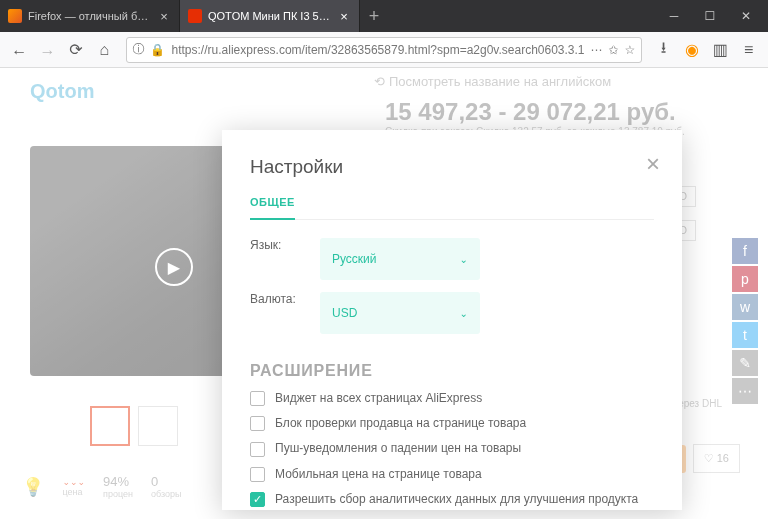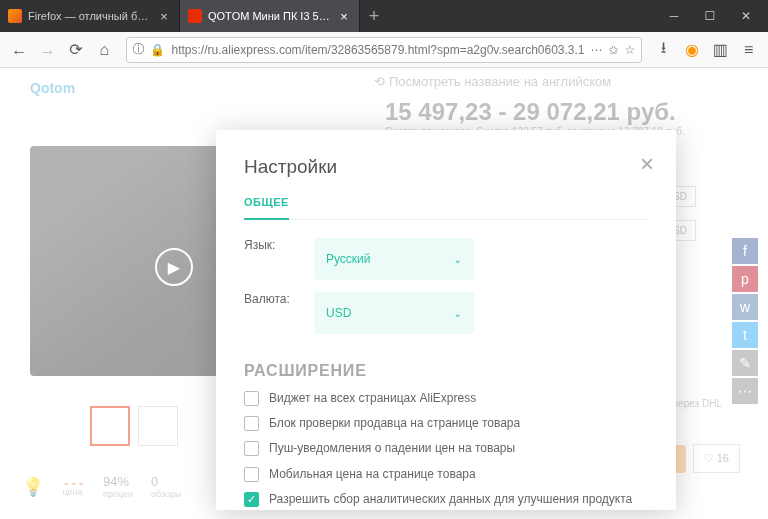--- a/index.html
+++ b/index.html
@@ -15,49 +15,49 @@
 .tab-close{width:14px;height:14px;display:flex;align-items:center;justify-content:center;font-size:13px;flex-shrink:0}
 .newtab{width:28px;display:flex;align-items:center;justify-content:center;color:#aaa;font-size:18px}
 .wincontrols{display:flex;align-items:center;padding-right:4px}
 .wincontrols span{width:36px;height:100%;display:flex;align-items:center;justify-content:center;color:#ccc;font-size:12px}
 .toolbar{height:36px;background:#f9f9fa;display:flex;align-items:center;padding:0 6px;gap:2px;border-bottom:1px solid #ddd}
 .tbtn{width:28px;height:28px;display:flex;align-items:center;justify-content:center;color:#5a5a5a;border-radius:3px}
 .urlbar{flex:1;height:26px;background:#fff;border:1px solid #ccc;border-radius:3px;margin:0 6px;display:flex;align-items:center;padding:0 6px;gap:6px;font-size:12px;color:#777}
 .lock{color:#12bc00;font-size:12px}
 .urltext{flex:1;white-space:nowrap;overflow:hidden;text-overflow:ellipsis}
 .content{position:absolute;top:68px;left:0;right:0;bottom:0;filter:opacity(0.45)}
-.logo{position:absolute;top:12px;left:30px;font-size:14px;font-weight:700;color:#4fb3d9}
+.logo{position:absolute;top:12px;left:30px;font-size:20px;font-weight:700;color:#4fb3d9}
 .price{position:absolute;top:30px;left:385px;font-size:24px;font-weight:700;color:#777}
 .discount{position:absolute;top:58px;left:385px;font-size:10px;color:#999}
 .translate{position:absolute;top:6px;left:374px;font-size:13px;color:#999}
 .product-img{position:absolute;top:78px;left:30px;width:290px;height:230px;background:linear-gradient(145deg,#555 20%,#333 60%,#222);border-radius:4px}
 .play{position:absolute;top:180px;left:155px;width:38px;height:38px;border:2px solid #fff;border-radius:50%;display:flex;align-items:center;justify-content:center;color:#fff}
 .thumbs{position:absolute;top:338px;left:90px;display:flex;gap:8px}
 .thumb{width:40px;height:40px;border:1px solid #ccc}
 .thumb.sel{border:2px solid #e62e04}
 .variant{position:absolute;border:1px solid #ccc;padding:4px 8px;font-size:10px;color:#888;background:#fff}
 .sidebar{position:absolute;right:10px;top:170px;display:flex;flex-direction:column;gap:2px}
 .sicon{width:26px;height:26px;font-size:14px;color:#fff;display:flex;align-items:center;justify-content:center}
 .btmbar{position:absolute;left:22px;bottom:20px;display:flex;align-items:center;gap:18px;font-size:9px;color:#aaa}
 .cta{position:absolute;right:82px;bottom:46px;background:#fdae60;color:#fff;font-size:11px;padding:8px 18px;border-radius:3px}
 .heart{position:absolute;right:28px;bottom:46px;border:1px solid #ccc;padding:7px 10px;font-size:11px;color:#888;background:#fff}
 .ship{position:absolute;right:46px;bottom:110px;font-size:10px;color:#999}
-.modal{position:absolute;top:130px;left:216px;width:460px;height:380px;background:#fff;box-shadow:0 4px 28px rgba(0,0,0,0.2);z-index:10;padding:26px 28px 0;display:flex;flex-direction:column}
+.modal{position:absolute;top:130px;left:222px;width:460px;height:380px;background:#fff;box-shadow:0 4px 28px rgba(0,0,0,0.2);z-index:10;padding:26px 28px 0;display:flex;flex-direction:column}
 .mtitle{font-size:19px;color:#555;font-weight:400}
 .closebtn{position:absolute;top:22px;right:22px;font-size:24px;color:#aaa;cursor:pointer;line-height:1}
 .mtabs{display:flex;gap:22px;margin-top:18px;border-bottom:1px solid #eee}
 .mtab{font-size:11px;font-weight:700;letter-spacing:0.5px;padding-bottom:10px;color:#aaa;cursor:pointer}
 .mtab.active{color:#29c2a2;border-bottom:2px solid #29c2a2;margin-bottom:-1px}
 .mbody{flex:1;overflow-y:auto;padding-top:18px}
 .frow{display:flex;align-items:flex-start;margin-bottom:12px}
 .flabel{width:70px;font-size:12px;color:#666}
 .fselect{width:160px;height:42px;background:#ecfbf8;color:#29c2a2;font-size:12px;display:flex;align-items:center;justify-content:space-between;padding:0 12px;border-radius:3px}
 .fchev{font-size:10px}
 .section{font-size:16px;font-weight:700;letter-spacing:0.8px;color:#aaa;margin:28px 0 10px}
-.chk{display:flex;align-items:center;gap:10px;margin-bottom:9px;font-size:12px;color:#666;line-height:1.35}
+.chk{display:flex;align-items:flex-end;gap:10px;margin-bottom:9px;font-size:12px;color:#666;line-height:1.35}
 .box{width:15px;height:15px;border:1px solid #bbb;border-radius:2px;flex-shrink:0;margin-top:1px;display:flex;align-items:center;justify-content:center;font-size:11px;color:#fff}
 .box.checked{background:#29c2a2;border-color:#29c2a2}
 </style>
 </head>
 <body>
 
 <div class="titlebar">
   <div class="tabs">
     <div class="tab">
       <span class="tab-favicon ff-icon"></span>

